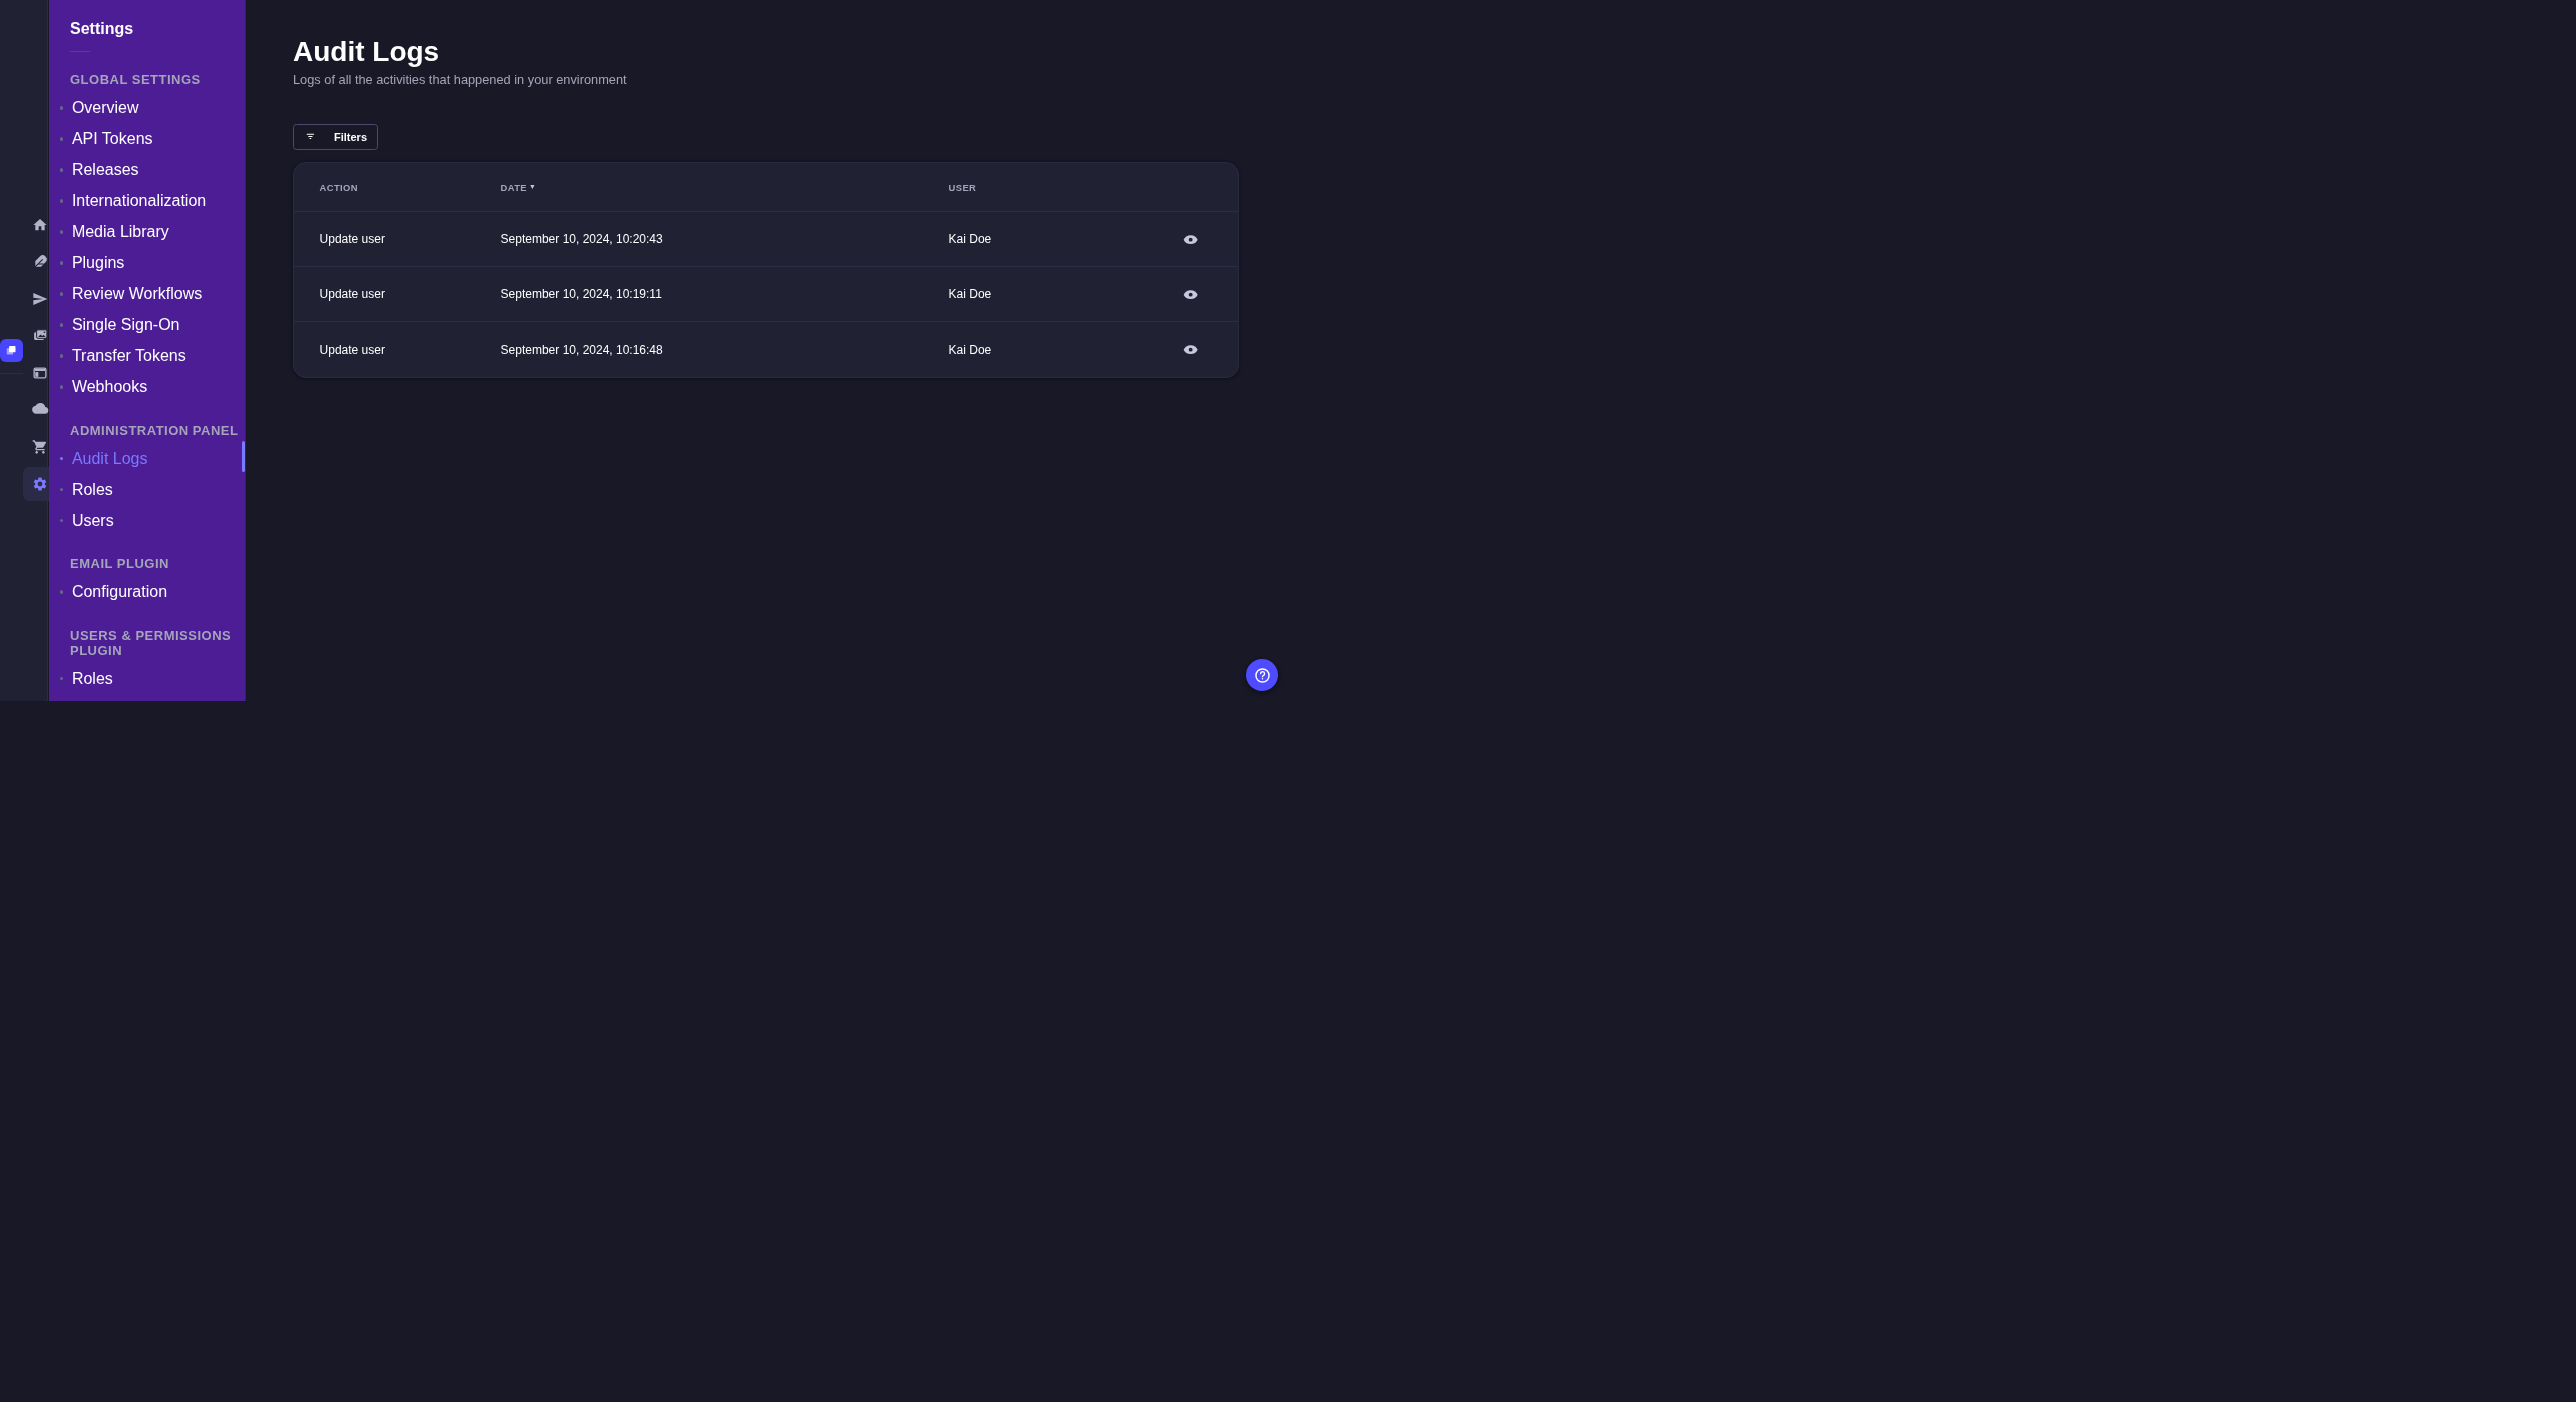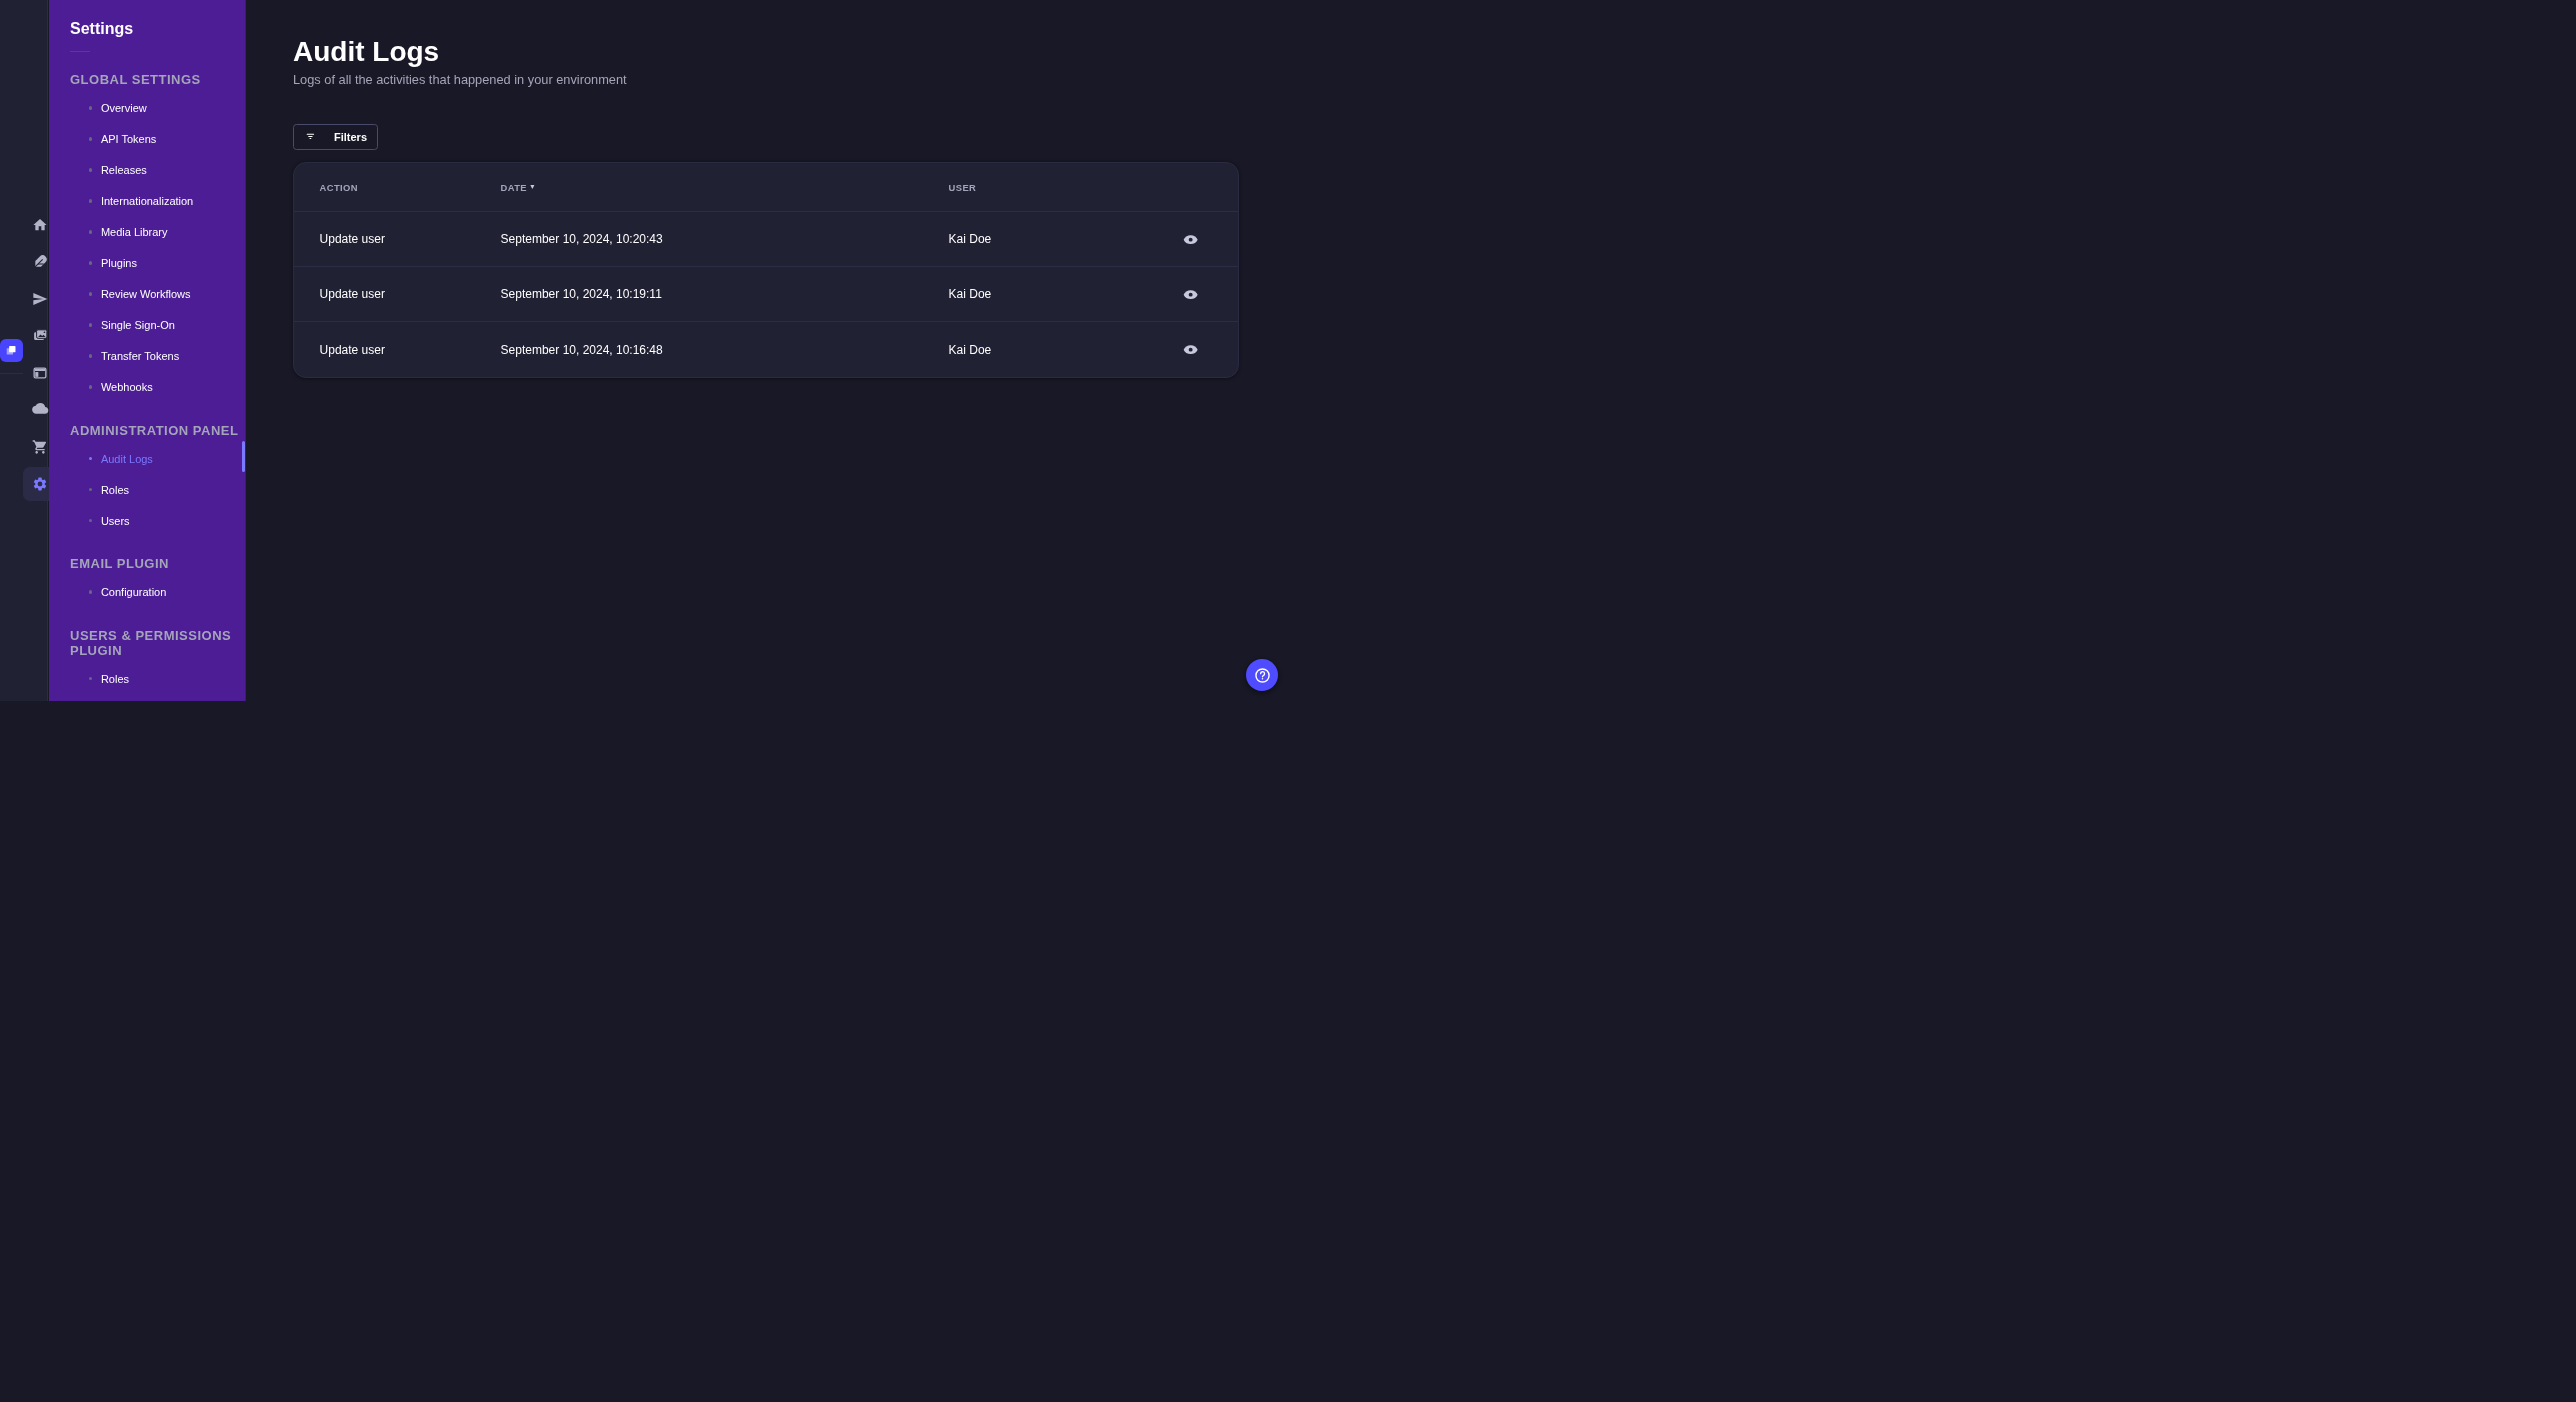--- a/index.html
+++ b/index.html
@@ -49,22 +49,22 @@
     padding:20.4px 0 0 0;
   }
   .subnav-title { font-size:16px; font-weight:bold; padding-left:21px; color:#ffffff; }
   .subnav-divider { width:20.4px; height:0.9px; background:#4a4a6a; margin:12.8px 0 0 21px; }
   .section-label {
     margin:20.4px 0 1.7px 21px; font-size:13px; font-weight:bold;
     letter-spacing:0.5px; color:#a5a5ba;
   }
   .nav-list { list-style:none; margin-top:5.1px; }
   .nav-item {
-    height:31px; display:flex; align-items:center; padding-left:40px;
-    font-size:11px; color:#ffffff; cursor:pointer; position:relative;
+    height:31px; display:flex; align-items:center; padding-left:11px;
+    font-size:16px; color:#ffffff; cursor:pointer; position:relative;
   }
   .nav-item::before {
     content:""; width:3.4px; height:3.4px; border-radius:50%;
     background:#666687; margin-right:8.5px; flex:0 0 auto;
   }
   .nav-item.active { color:#7b79ff; }
   .nav-item.active::before { background:#7b79ff; }
   .active-indicator {
     position:absolute; right:0; width:2.6px; height:31px; top:441px;
     background:#7b79ff; border-radius:1.7px;

